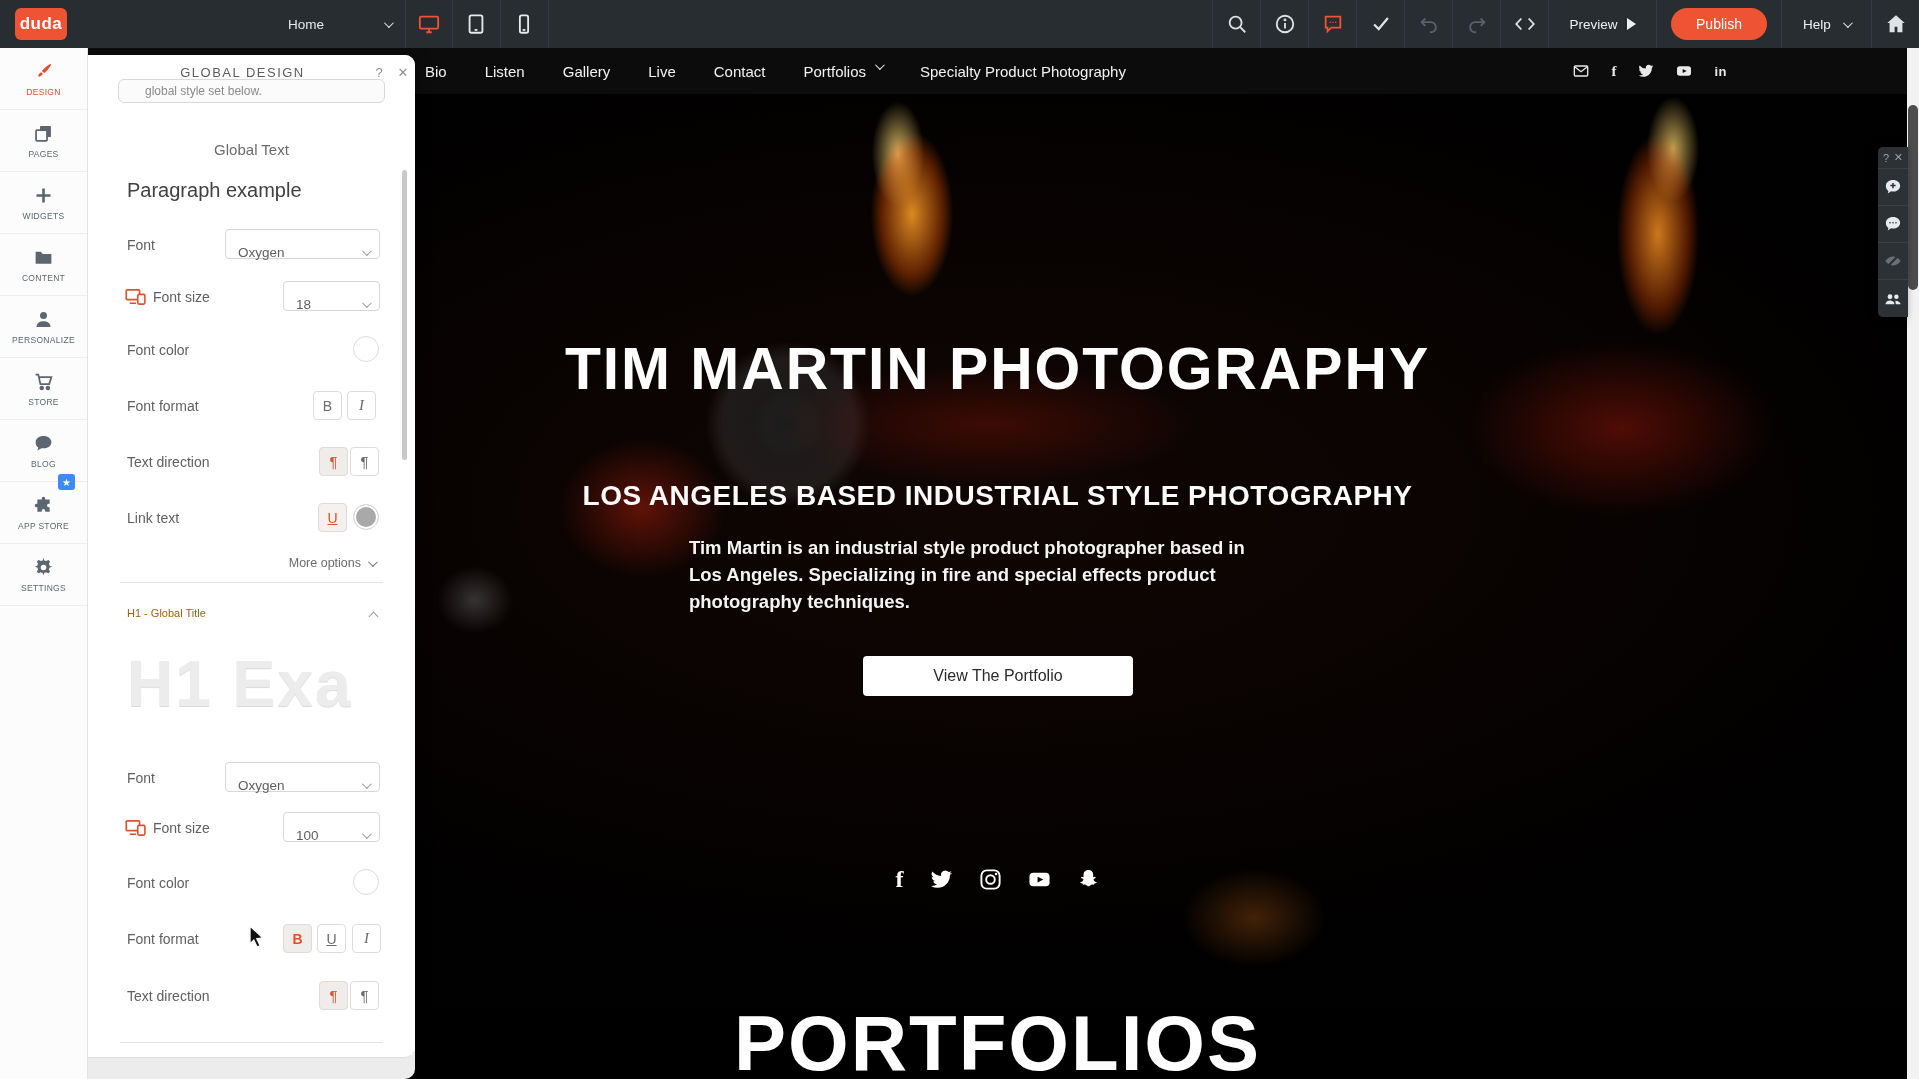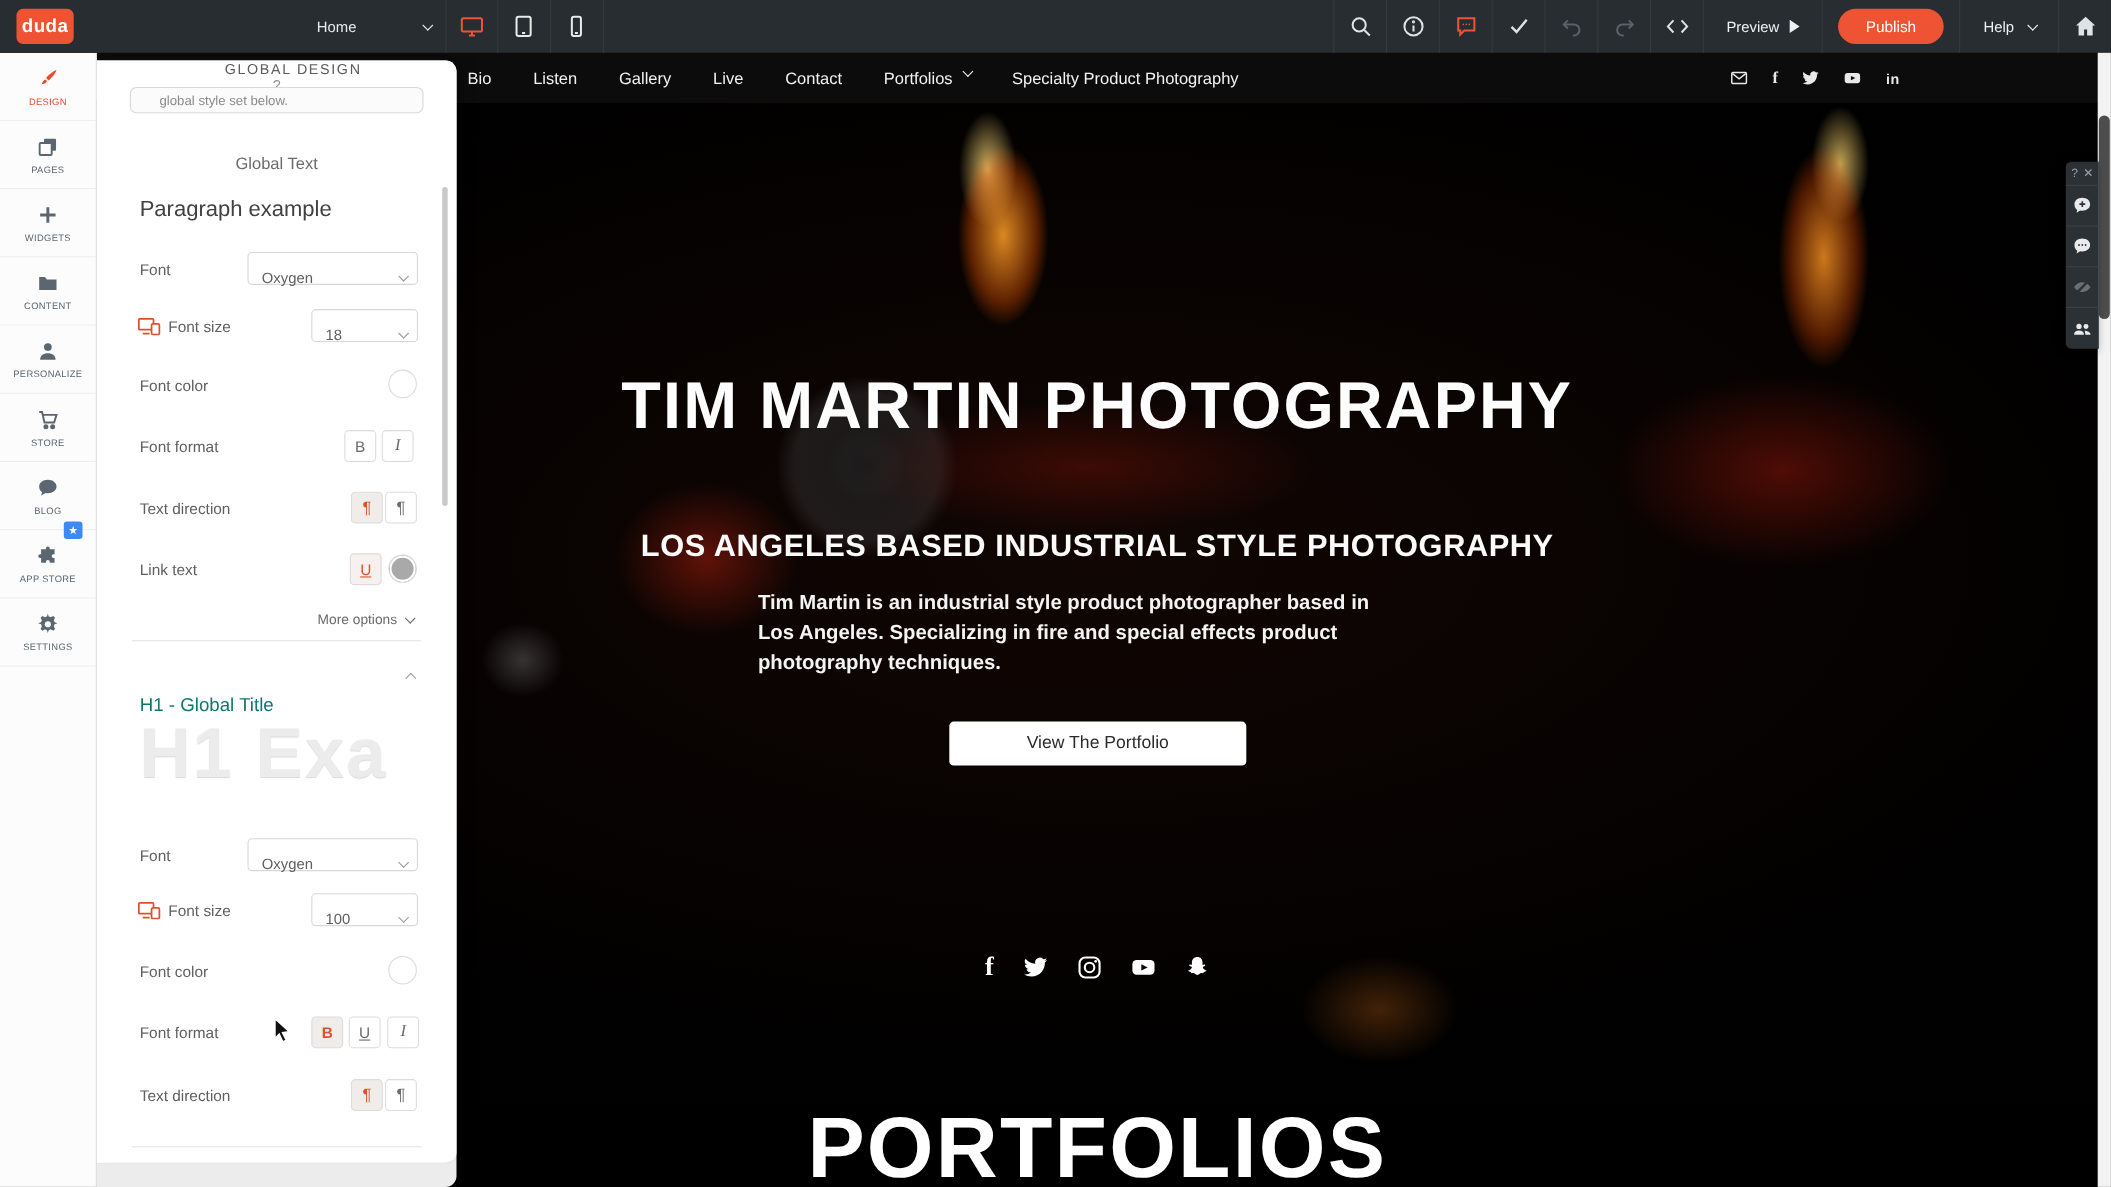--- a/index.html
+++ b/index.html
@@ -30,41 +30,41 @@
   .sb-item { height:62px; border-bottom:1px solid #eeeeee; display:flex; flex-direction:column; align-items:center; justify-content:center; gap:5px; color:#5b6670; cursor:pointer; position:relative; }
   .sb-item .sb-label { font-size:8.5px; letter-spacing:.3px; }
   .sb-item.active { color:#e54b2c; }
   .sb-item svg { width:21px; height:21px; }
   #appstore-badge { position:absolute; left:58px; top:-8px; width:17px; height:16px; background:#3d8af7; border-radius:3px; color:#fff; font-size:10px; display:flex; align-items:center; justify-content:center; }
 
   
   #drawer { position:absolute; left:88px; top:55px; width:327px; height:1024px; z-index:30; background:#ececec; border-radius:0 10px 10px 0; box-shadow:3px 0 14px rgba(0,0,0,.35); }
   #panel-card { position:absolute; left:0; top:0; width:327px; height:1003px; background:#fff; border-radius:0 10px 10px 0; border-bottom:1px solid #ddd; overflow:hidden; }
   #panel-notch { position:absolute; left:-6px; top:20px; width:14px; height:14px; background:#fff; transform:rotate(45deg); }
-  #panel-header { position:absolute; left:0; top:0; width:100%; height:34px; display:flex; align-items:center;flex-direction:column; }
+  #panel-header { position:absolute; left:0; top:0; width:100%; height:34px; display:flex; align-items:center; }
   #panel-title { flex:1; text-align:center; font-size:13px; color:#5c5c5c; letter-spacing:1.5px; padding-left:30px; }
   .panel-hbtn { width:24px; color:#8f8f8f; font-size:13px; text-align:center; cursor:pointer; }
   #panel-notice { position:absolute; left:30px; top:24px; width:267px; height:24px; border:1px solid #d8d8d8; border-radius:6px; background:#fbfbfb; color:#8a8a8a; font-size:12px; display:flex; align-items:center; padding-left:26px; }
   #gt-heading { position:absolute; left:0; top:86px; width:100%; text-align:center; font-size:15px; color:#6b6b6b; }
   #gt-example { position:absolute; left:39px; top:124px; font-size:20px; color:#404040; text-shadow:0 1px 0 #fff; }
   .prow-label { position:absolute; left:39px; font-size:14px; color:#5f5f5f; }
   .dd { position:absolute; height:30px; background:#fff; border:1px solid #d7d7d7; border-radius:4px; display:flex; align-items:center; padding:16px 10px 0 12px; font-size:13.5px; color:#5f5f5f; cursor:pointer; }
   .dd .ddv { flex:1; }
   .dd .chev { color:#9a9a9a; margin-left:6px; }
   .swatch { position:absolute; width:26px; height:26px; border-radius:50%; border:1px solid #dcdcdc; box-shadow:inset 0 0 0 2px #fff; background:#fff; cursor:pointer; }
   .swatch.gray { background:#a9a9a9; }
   .btn-sq { position:absolute; width:29px; height:29px; background:#fff; border:1px solid #dcdcdc; border-radius:4px; display:flex; align-items:center; justify-content:center; font-size:14px; color:#6b6b6b; cursor:pointer; }
   .btn-sq.active { background:#efecea; color:#e0502e; }
   .btn-sq .u { text-decoration:underline; }
   .btn-sq .it { font-family:"Liberation Serif",serif; font-style:italic; font-size:15px; }
   .btn-sq .pil { font-size:15px; }
   .devices-ic { position:absolute; left:37px; width:22px; height:16px; }
   .more-opt { position:absolute; right:40px; font-size:12.5px; color:#6b6b6b; display:flex; align-items:center; gap:7px; cursor:pointer; }
   .pdivider { position:absolute; left:32px; width:263px; height:1px; background:#e4e4e4; }
-  #h1-heading { position:absolute; left:39px; top:576px; font-size:17px; color:#0f766e; }
+  #h1-heading { position:absolute; left:39px; top:552px; font-size:11px; color:#a16207; }
   #h1-collapse { position:absolute; right:38px; top:558px; color:#9a9a9a; cursor:pointer; }
   #h1-example { position:absolute; left:39px; top:592px; font-size:64px; font-weight:bold; color:#ececec; text-shadow:0 1px 1px #d8d8d8; white-space:nowrap; letter-spacing:2px; }
   #panel-scroll { position:absolute; left:314px; top:115px; width:5px; height:290px; border-radius:3px; background:#c9c9c9; }
 
   
   #site { position:absolute; left:88px; top:48px; width:1819px; height:1031px; background:#000; z-index:10; }
   #site-nav { position:absolute; left:0; top:0; width:100%; height:46px; background:#0c0c0c; }
   #nav-links { position:absolute; left:337px; top:0; height:46px; display:flex; align-items:center; gap:38px; color:#f2f2f2; font-size:15px; }
   .nav-link { cursor:pointer; white-space:nowrap; display:flex; align-items:flex-start; gap:9px; }
   #nav-socials { position:absolute; right:180px; top:0; height:46px; display:flex; align-items:center; gap:22px; color:#e9e9e9; }

